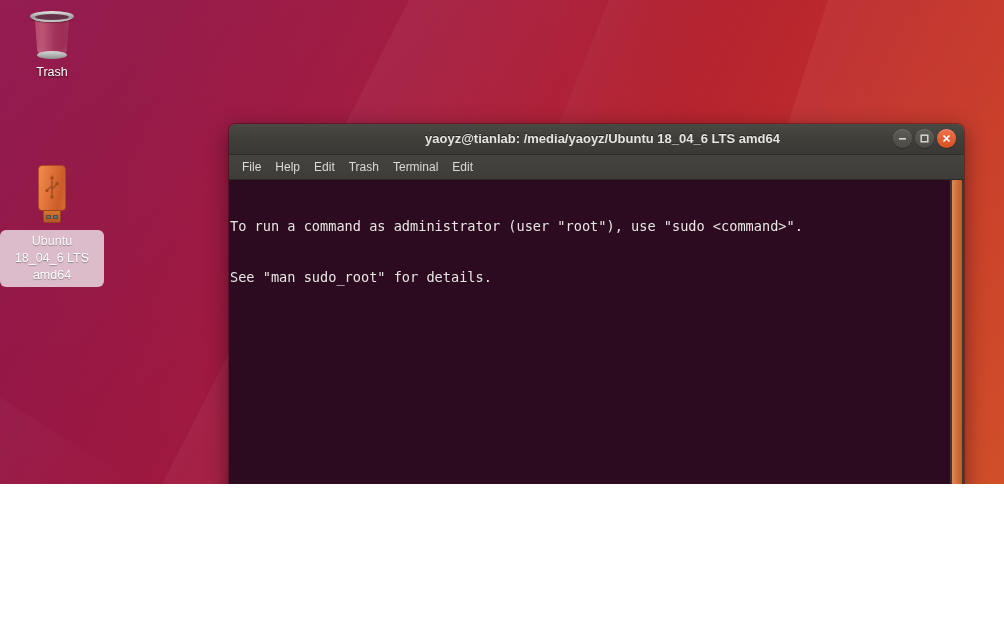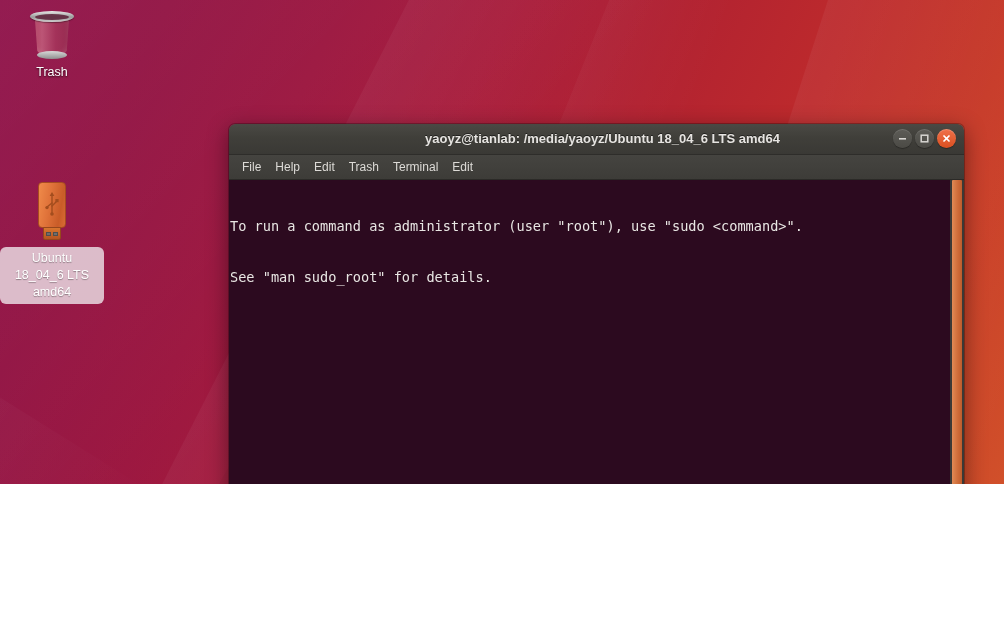--- a/index.html
+++ b/index.html
@@ -109,21 +109,21 @@
   }
   .trash-base {
     position: absolute; left: 8px; top: 43px;
     width: 30px; height: 8px;
     border-radius: 50%;
     background: linear-gradient(180deg, #d8d8d8, #8f8f8f);
   }
 
   
   #icon-uefi { left: 0px; top: 96px; }
-  #icon-ubuntu { left: 0px; top: 182px; }
+  #icon-ubuntu { left: 0px; top: 165px; }
   .usb-glyph { width: 44px; height: 62px; }
   .usb-body {
     position: absolute; left: 8px; top: 0px;
     width: 28px; height: 46px;
     border-radius: 4px;
   }
   .usb-grey .usb-body {
     background: linear-gradient(100deg, #f2f2f2 0%, #d7d7d7 40%, #b9b9b9 75%, #d2d2d2 100%);
     border: 1px solid #9a9a9a;
     box-sizing: border-box;

